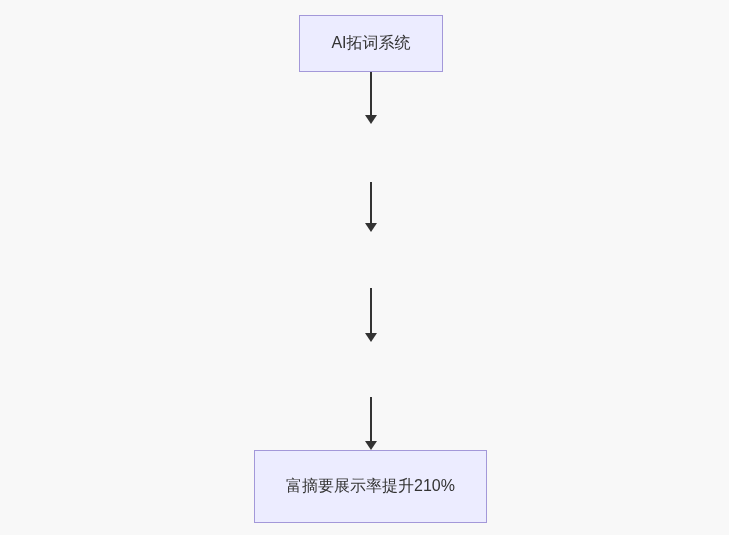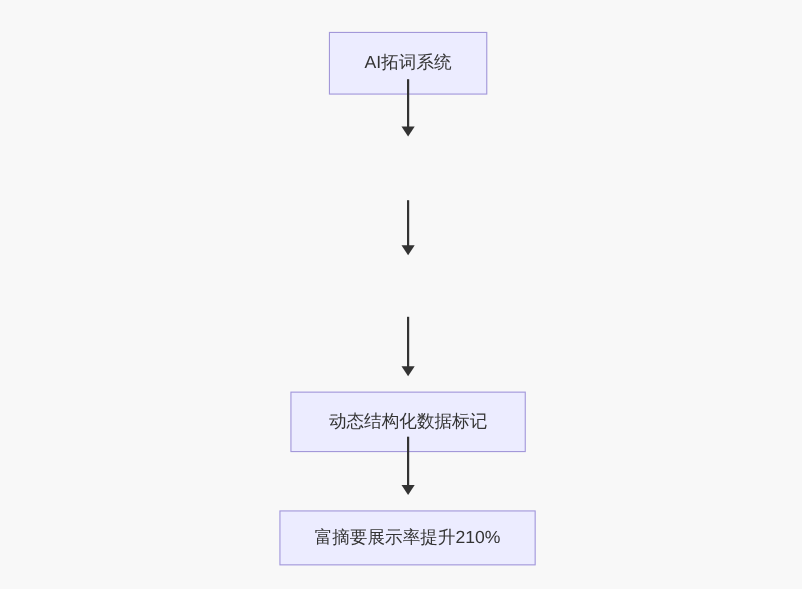--- a/index.html
+++ b/index.html
@@ -23,27 +23,26 @@
     box-sizing: border-box;
     background: #ECECFF;
     border: 1px solid #a398d9;
     color: #333333;
     font-size: 16px;
     display: flex;
     align-items: center;
     justify-content: center;
     text-align: center;
     white-space: nowrap;
-    margin-top: 14px;
   }
   .node-1 { left: 299px; top: 15px;  width: 144px; height: 57px; }
   .node-2 { left: 274px; top: 124px; width: 193px; height: 58px; }
   .node-3 { left: 261px; top: 232px; width: 221px; height: 56px; }
   .node-4 { left: 264px; top: 342px; width: 214px; height: 55px; }
-  .node-5 { left: 254px; top: 450px; width: 233px; height: 50px; }
+  .node-5 { left: 254px; top: 450px; width: 233px; height: 73px; }
 
   .edge-line {
     position: absolute;
     left: 370px;
     width: 2px;
     background: #333333;
   }
   .edge-line-1 { top: 72px;  height: 44px; }
   .edge-line-2 { top: 182px; height: 42px; }
   .edge-line-3 { top: 288px; height: 46px; }
@@ -74,20 +73,19 @@
   <div class="edge-head edge-head-1"></div>
 
 
   <div class="edge-line edge-line-2"></div>
   <div class="edge-head edge-head-2"></div>
 
 
   <div class="edge-line edge-line-3"></div>
   <div class="edge-head edge-head-3"></div>
 
-  <div class="node node-4">动态结构化数据标记</div>
 
   <div class="edge-line edge-line-4"></div>
   <div class="edge-head edge-head-4"></div>
 
   <div class="node node-5">富摘要展示率提升210%</div>
 
 </div>
 
 </body></html>

